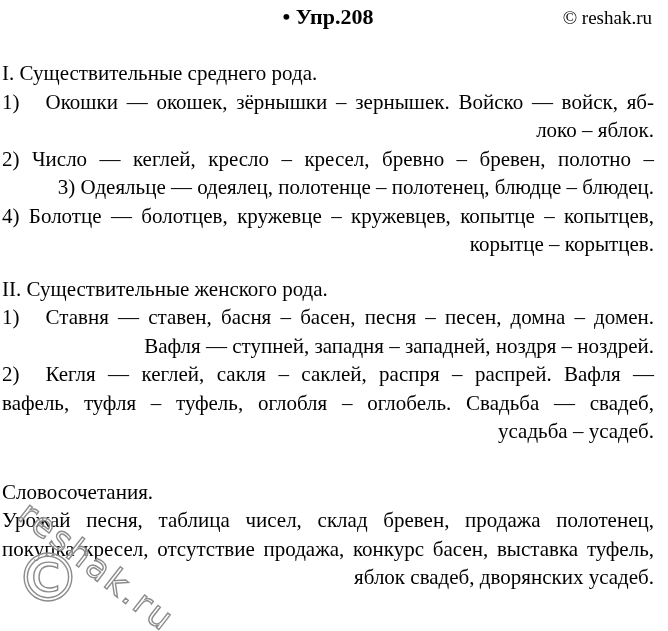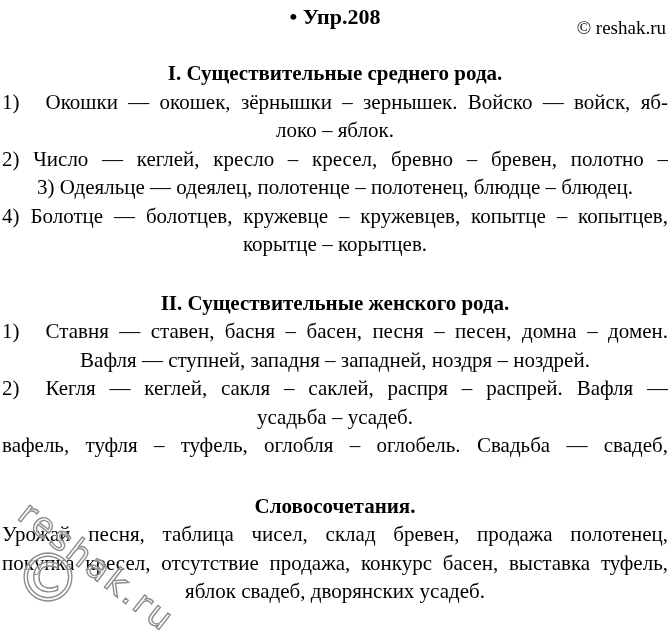--- a/index.html
+++ b/index.html
@@ -9,38 +9,38 @@
     color: #000000;
     font-family: "Liberation Serif", serif;
     font-size: 21px;
     line-height: 28.5px;
     overflow: hidden;
     position: relative;
   }
   .page {
     position: absolute;
     top: 0; left: 0; right: 0; bottom: 0;
-    padding: 3px 0 0 2px;
+    padding: 3px 14px 0 2px;
   }
   .header { position: relative; height: 27px; }
   .header-title {
     position: absolute; left: 0; right: 0; top: 0;
     text-align: center;
     font-weight: bold;
     font-size: 22px;
   }
   .header-copy {
-    position: absolute; right: 2px; top: 11px;
+    position: absolute; right: 2px; top: 1px;
     font-size: 19px;
   }
   .doc-section { margin-top: 29px; }
-  .doc-section:nth-of-type(2) { margin-top: 30px; }
+  .doc-section:nth-of-type(2) { margin-top: 16px; }
   .doc-section:nth-of-type(3) { margin-top: 32px; }
-  .section-heading { font-weight: bold; text-align: center; }
-  .line { text-align: center; }
+  .section-heading { font-weight: normal; }
+  .line { text-align: right; }
   .line.justify {
     text-align: justify;
     text-align-last: justify;
     -moz-text-align-last: justify;
   }
   .it { }
   .tab { display: inline-block; width: 26px; }
   .watermark {
     position: absolute; top: 0; left: 0;
     pointer-events: none;
@@ -62,22 +62,22 @@
         <div class="line justify"><span>2) </span><span class="it">Число — кеглей</span><span>, кресло – кресел, бревно – бревен, полотно –</span></div>
         <div class="line"><span>3) </span><span class="it">Одеяльце — одеялец</span><span>, полотенце – полотенец, блюдце – блюдец.</span></div>
         <div class="line justify"><span>4) </span><span class="it">Болотце — болотцев</span><span>, кружевце – кружевцев, копытце – копытцев,</span></div>
         <div class="line"><span>корытце – корытцев.</span></div>
       </section>
       <section class="doc-section">
         <div class="section-heading">II. Существительные женского рода.</div>
         <div class="line justify"><span>1)</span><span class="tab"></span><span class="it">Ставня — ставен</span><span>, басня – басен, песня – песен, домна – домен.</span></div>
         <div class="line"><span class="it">Вафля — ступней</span><span>, западня – западней, ноздря – ноздрей.</span></div>
         <div class="line justify"><span>2)</span><span class="tab"></span><span class="it">Кегля — кеглей</span><span>, сакля – саклей, распря – распрей. </span><span class="it">Вафля —</span></div>
+        <div class="line justify"><span class="it">вафель</span><span>, туфля – туфель, оглобля – оглобель. </span><span class="it">Свадьба — свадеб</span><span>,</span></div>
         <div class="line"><span>усадьба – усадеб.</span></div>
-        <div class="line justify"><span class="it">вафель</span><span>, туфля – туфель, оглобля – оглобель. </span><span class="it">Свадьба — свадеб</span><span>,</span></div>
       </section>
       <section class="doc-section">
         <div class="section-heading">Словосочетания.</div>
         <div class="line justify"><span>Урожай песня, таблица чисел, склад бревен, продажа полотенец,</span></div>
         <div class="line justify"><span>покупка кресел, отсутствие продажа, конкурс басен, выставка туфель,</span></div>
         <div class="line"><span>яблок свадеб, дворянских усадеб.</span></div>
       </section>
     </div>
 </div>
 

